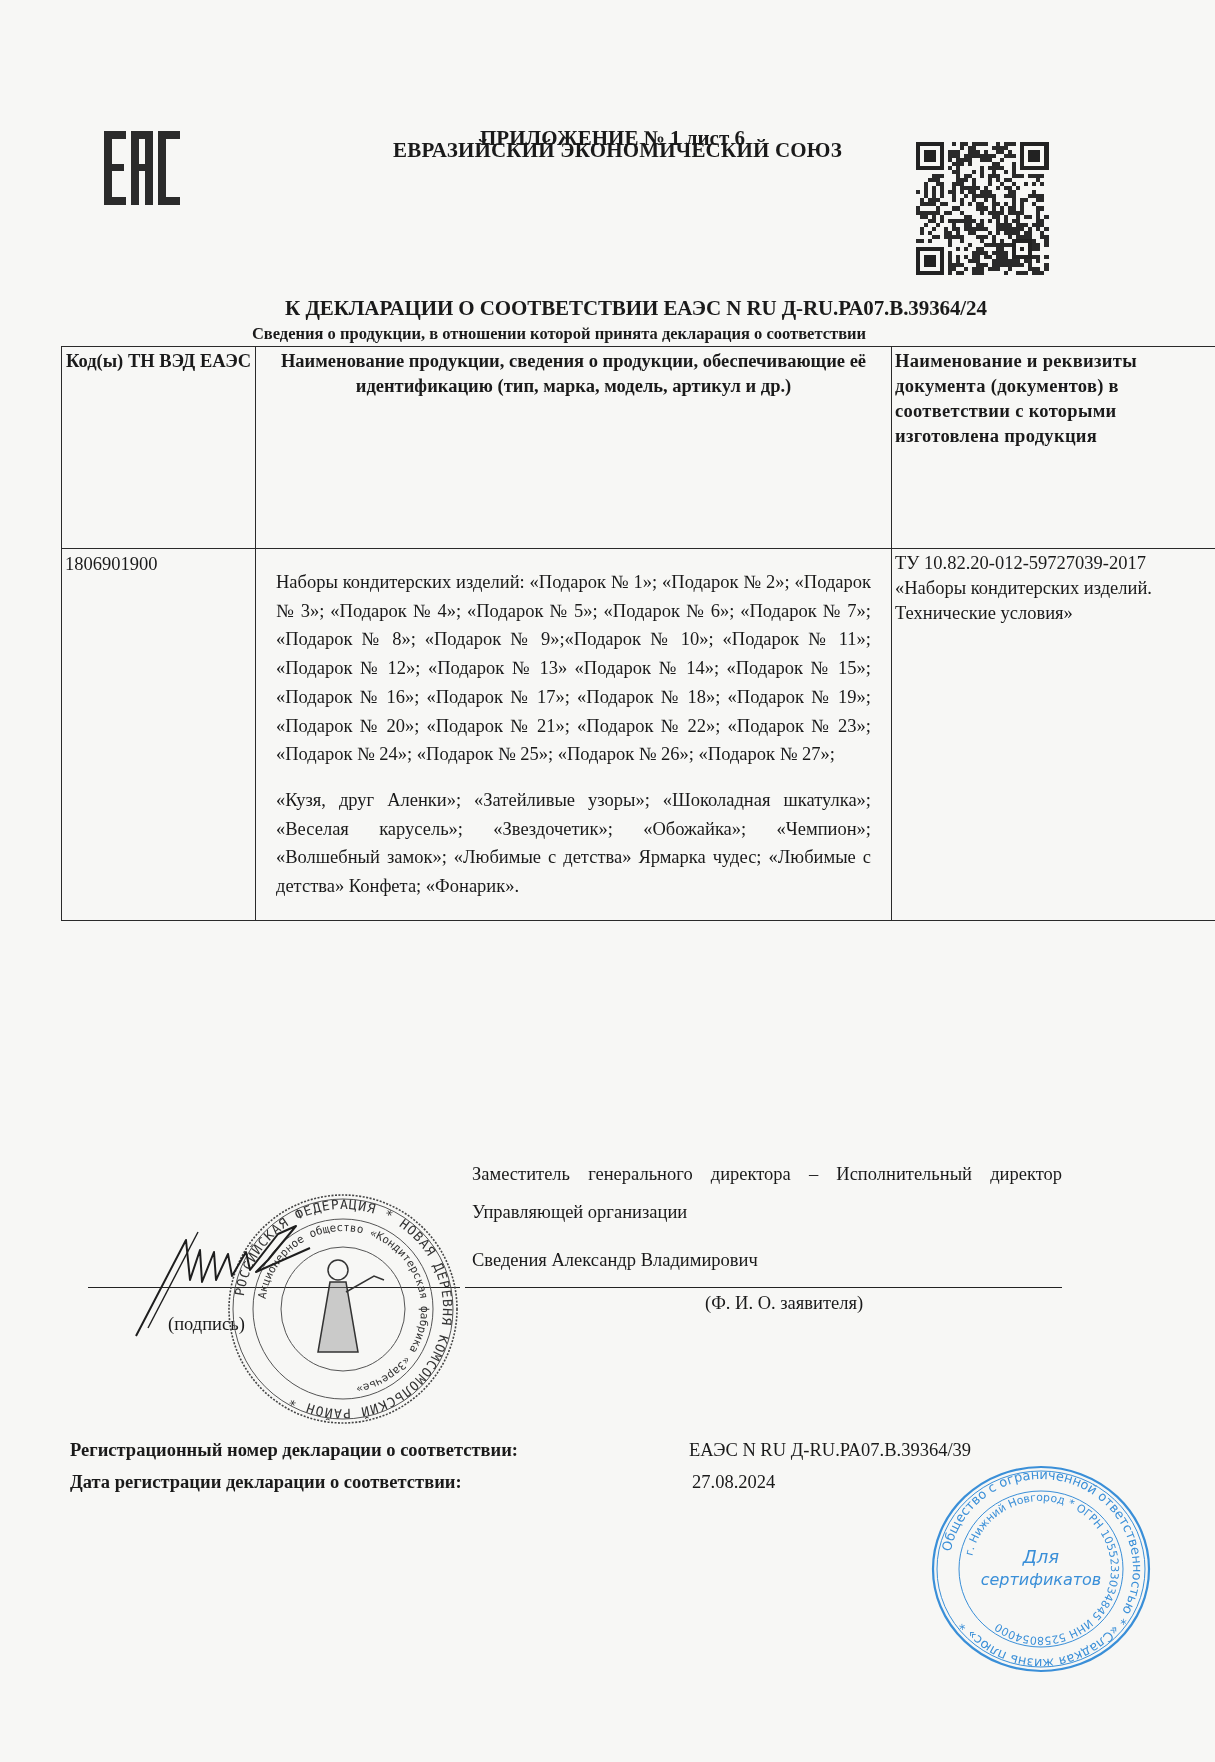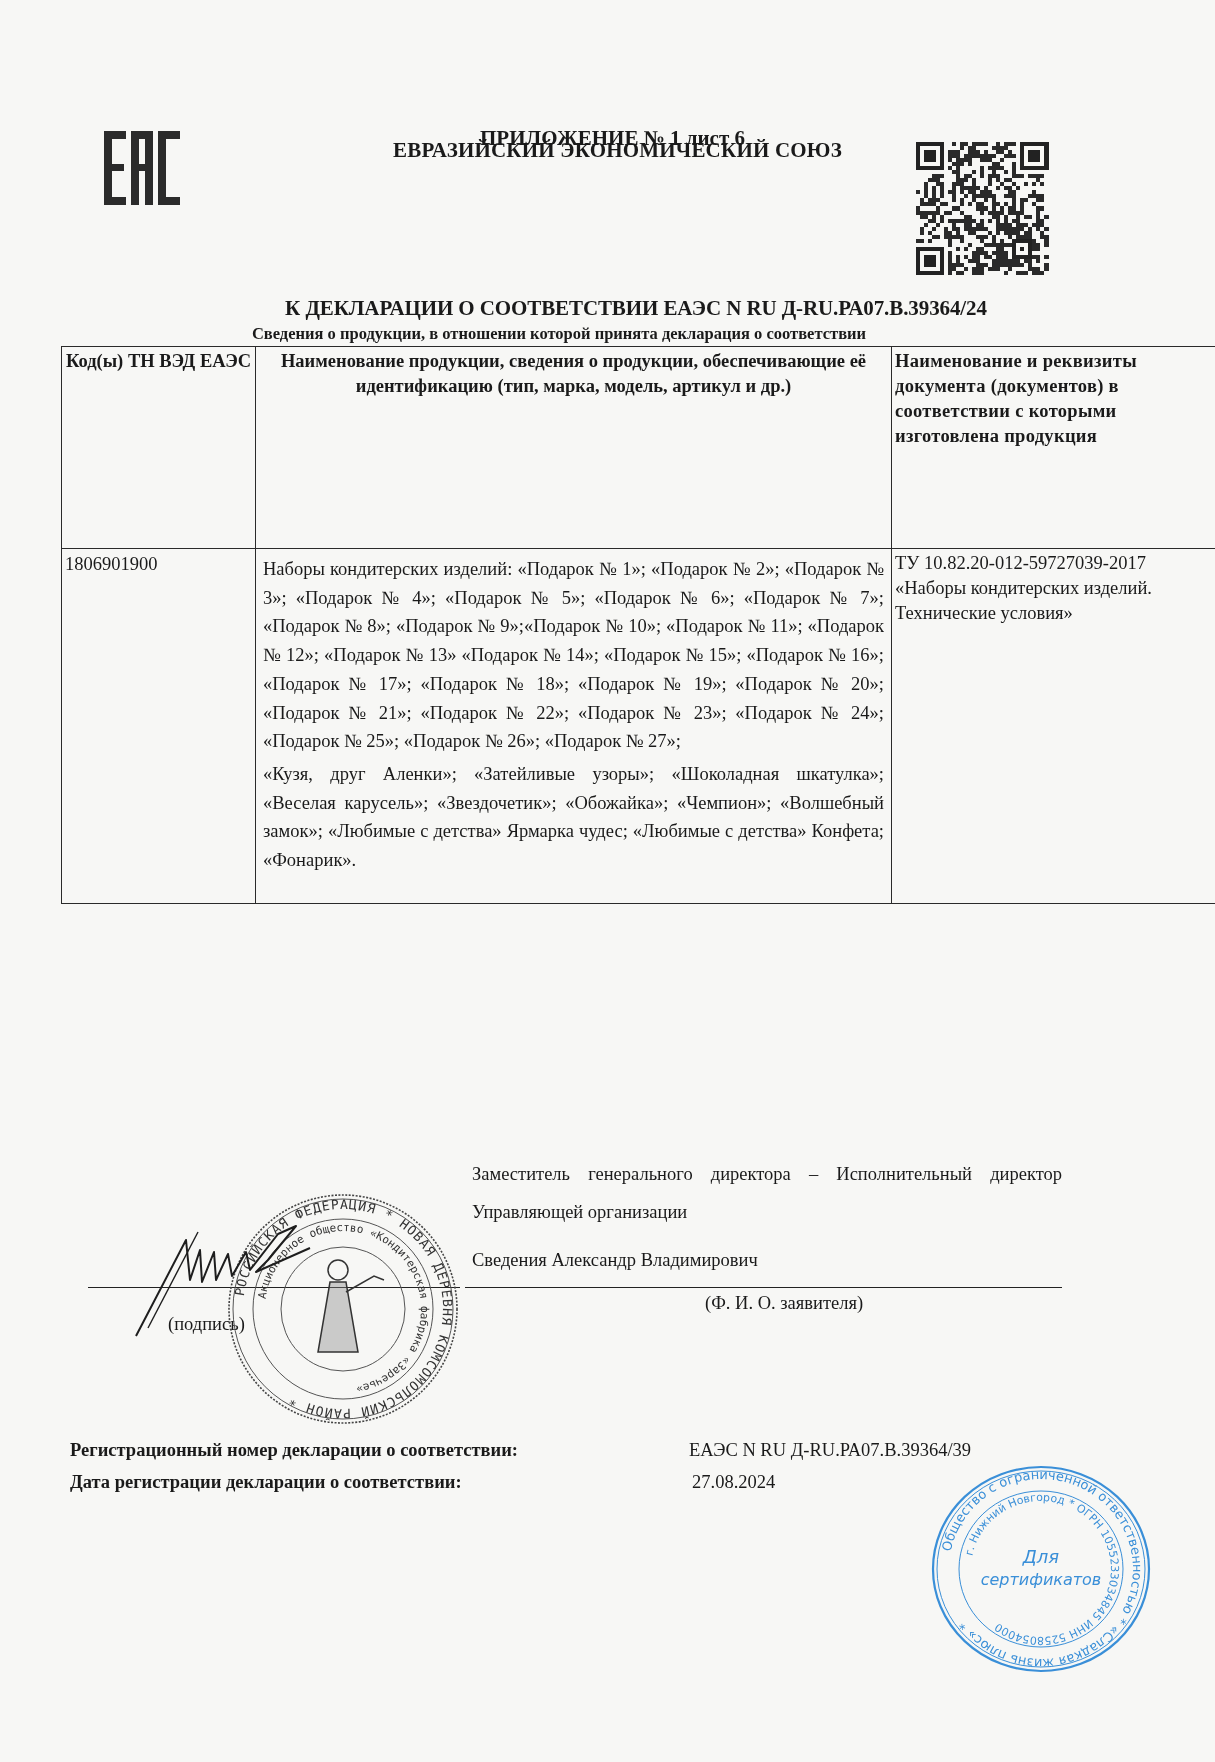--- a/index.html
+++ b/index.html
@@ -18,21 +18,21 @@
   table.prod { position: absolute; left: 61px; top: 346px; width: 1164px; border-collapse: collapse; table-layout: fixed; }
   table.prod td, table.prod th { border: 1.3px solid #2a2a2a; vertical-align: top; padding: 2px 3px; }
   table.prod th { font-weight: bold; font-size: 18.5px; line-height: 25px; }
   th.c1 { width: 187px; text-align: center; }
   th.c2 { width: 629px; text-align: center; }
   th.c3 { text-align: left; letter-spacing: 0.3px; }
   tr.head { height: 202px; }
   tr.body { height: 355px; }
   td.code { font-size: 18.5px; line-height: 26px; padding-top: 4px; }
   td.desc { font-size: 18.5px; line-height: 28.7px; text-align: justify; padding: 4px 3px 0 3px; }
-  td.desc p { margin: 4px; }
+  td.desc p { margin: 17px; }
   td.tu { font-size: 18.5px; line-height: 25px; padding-top: 4px; }
 
   .sign-role { left: 472px; top: 1155px; width: 590px; font-size: 18.5px; line-height: 38px; text-align: justify; text-align-last: left; }
   .sign-name { left: 472px; top: 1250px; font-size: 18.5px; }
   .sign-line-left { left: 88px; top: 1287px; width: 372px; height: 0; border-top: 1.3px solid #222; }
   .sign-line-right { left: 465px; top: 1287px; width: 597px; height: 0; border-top: 1.3px solid #222; }
   .sign-caption { left: 168px; top: 1293px; font-size: 18.5px; margin-top: 21px; }
   .fio-caption { left: 705px; top: 1293px; font-size: 18.5px; }
 
   .stamp-left { left: 226px; top: 1192px; width: 234px; height: 234px; }

